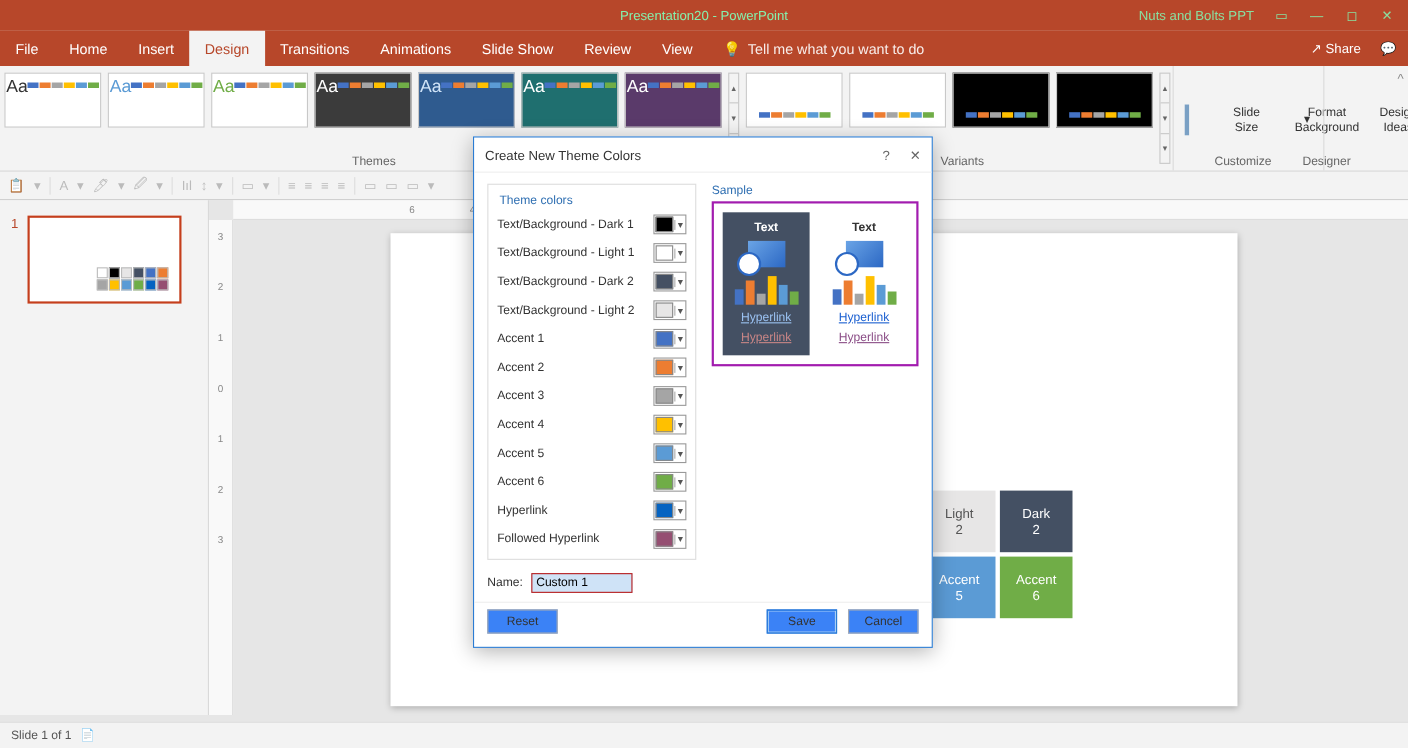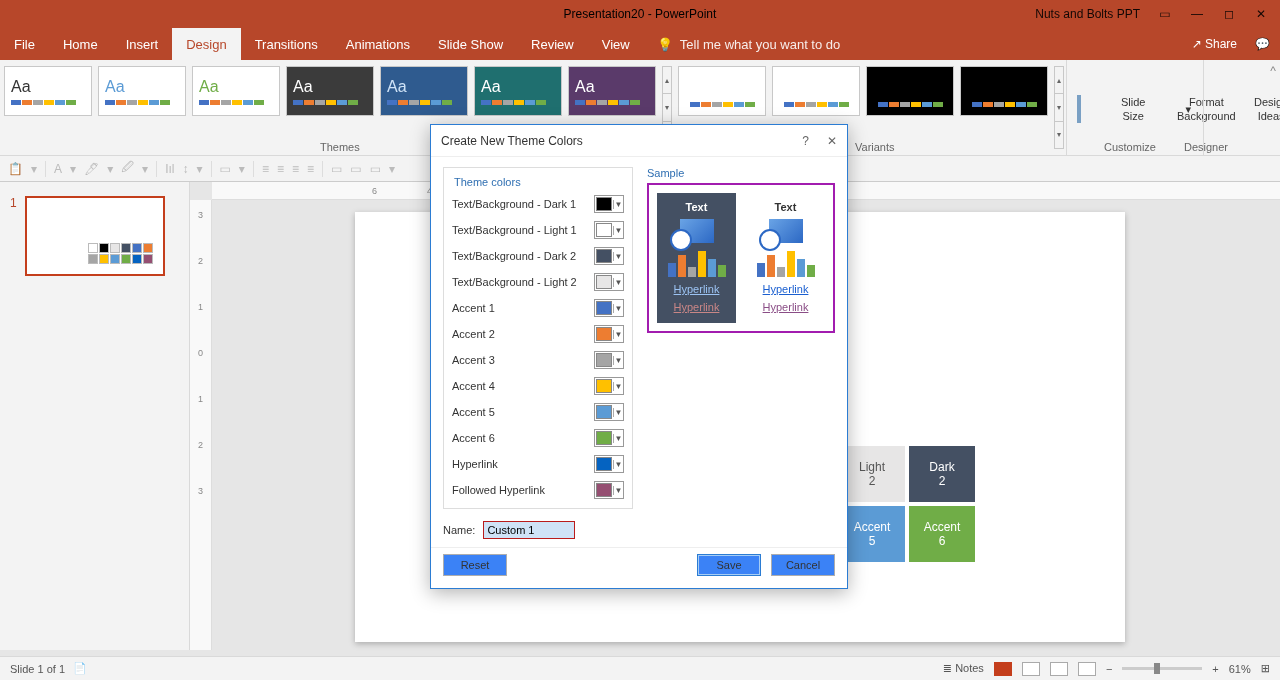--- a/index.html
+++ b/index.html
@@ -1,35 +1,35 @@
 <!DOCTYPE html>
 <html><head>
 <meta charset="utf-8">
 <style>
 * { margin:0; padding:0; box-sizing:border-box; font-family:"Segoe UI",Arial,sans-serif; }
 body { background:#e6e6e6; width:1280px; height:680px; overflow:hidden; position:relative; font-size:12px; color:#333; }
 
 
-.titlebar { background:#b7472a; height:28px; display:flex; align-items:center; color:#000000; position:relative; }
+.titlebar { background:#b7472a; height:28px; display:flex; align-items:center; color:#86efac; position:relative; }
 .titlebar .title { position:absolute; left:50%; transform:translateX(-50%); font-size:12px; }
 .titlebar .right { position:absolute; right:0; display:flex; align-items:center; gap:18px; padding-right:12px; }
 .titlebar .right span { font-size:12px; opacity:.9; }
 .winbtn { width:14px; height:14px; display:inline-flex; align-items:center; justify-content:center; opacity:.85; cursor:default; }
 
 
 .tabbar { background:#b7472a; height:32px; display:flex; align-items:stretch; color:#fff; position:relative; }
 .tabbar .tab { padding:0 14px; display:flex; align-items:center; font-size:13px; cursor:default; }
 .tabbar .tab.active { background:#f3f3f3; color:#b7472a; }
 .tabbar .tellme { display:flex; align-items:center; gap:6px; padding-left:14px; font-size:13px; opacity:.9; }
 .tabbar .share { position:absolute; right:10px; display:flex; align-items:center; gap:18px; height:100%; }
 
 
 .ribbon { background:#f3f3f3; height:96px; border-bottom:1px solid #d9d9d9; display:flex; position:relative; }
 .themes-gallery { display:flex; gap:6px; padding:6px 4px; }
-.theme-thumb { width:88px; height:50px; border:1px solid #c8c8c8; background:#fff; display:flex; flex-direction:column; justify-content:center; padding:4px 6px; cursor:default; }
+.theme-thumb { width:88px; height:50px; border:1px solid #c8c8c8; background:#fff; display:flex; flex-direction:row; justify-content:center; padding:4px 6px; cursor:default; }
 .theme-thumb .aa { font-size:16px; font-weight:300; }
 .theme-thumb .stripe { display:flex; gap:1px; margin-top:4px; }
 .theme-thumb .stripe i { width:10px; height:5px; display:block; }
 .gallery-scroll { width:14px; display:flex; flex-direction:column; border:1px solid #c8c8c8; margin:6px 2px; }
 .gallery-scroll div { flex:1; display:flex; align-items:center; justify-content:center; font-size:8px; color:#666; border-bottom:1px solid #c8c8c8; }
 .gallery-scroll div:last-child { border:0; }
 .variants { display:flex; gap:6px; padding:6px 4px; }
 .variant-thumb { width:88px; height:50px; border:1px solid #c8c8c8; background:#fff; display:flex; align-items:end; justify-content:center; padding-bottom:8px; cursor:default; }
 .variant-thumb.dark { background:#000; }
 .ribbon-group-label { position:absolute; bottom:2px; font-size:11px; color:#666; }
@@ -535,27 +535,13 @@
     <div class="btn">Reset</div>
     <div class="spacer"></div>
     <div class="btn primary">Save</div>
     <div class="btn">Cancel</div>
   </div>
 </div>
 
 <div class="statusbar">
   <span>Slide 1 of 1</span>
   <span style="margin-left:8px">📄</span>
-  <div class="right">
-    <span>≣ <span>Notes</span></span>
-    <div class="view-btn active"></div>
-    <div class="view-btn"></div>
-    <div class="view-btn"></div>
-    <div class="view-btn"></div>
-    <span>−</span>
-    <div class="zoom-slider">
-        <div class="thumb"></div>
-      </div>
-    <span>+</span>
-    <span>61%</span>
-    <span>⊞</span>
-  </div>
 </div>
 
 </body></html>

